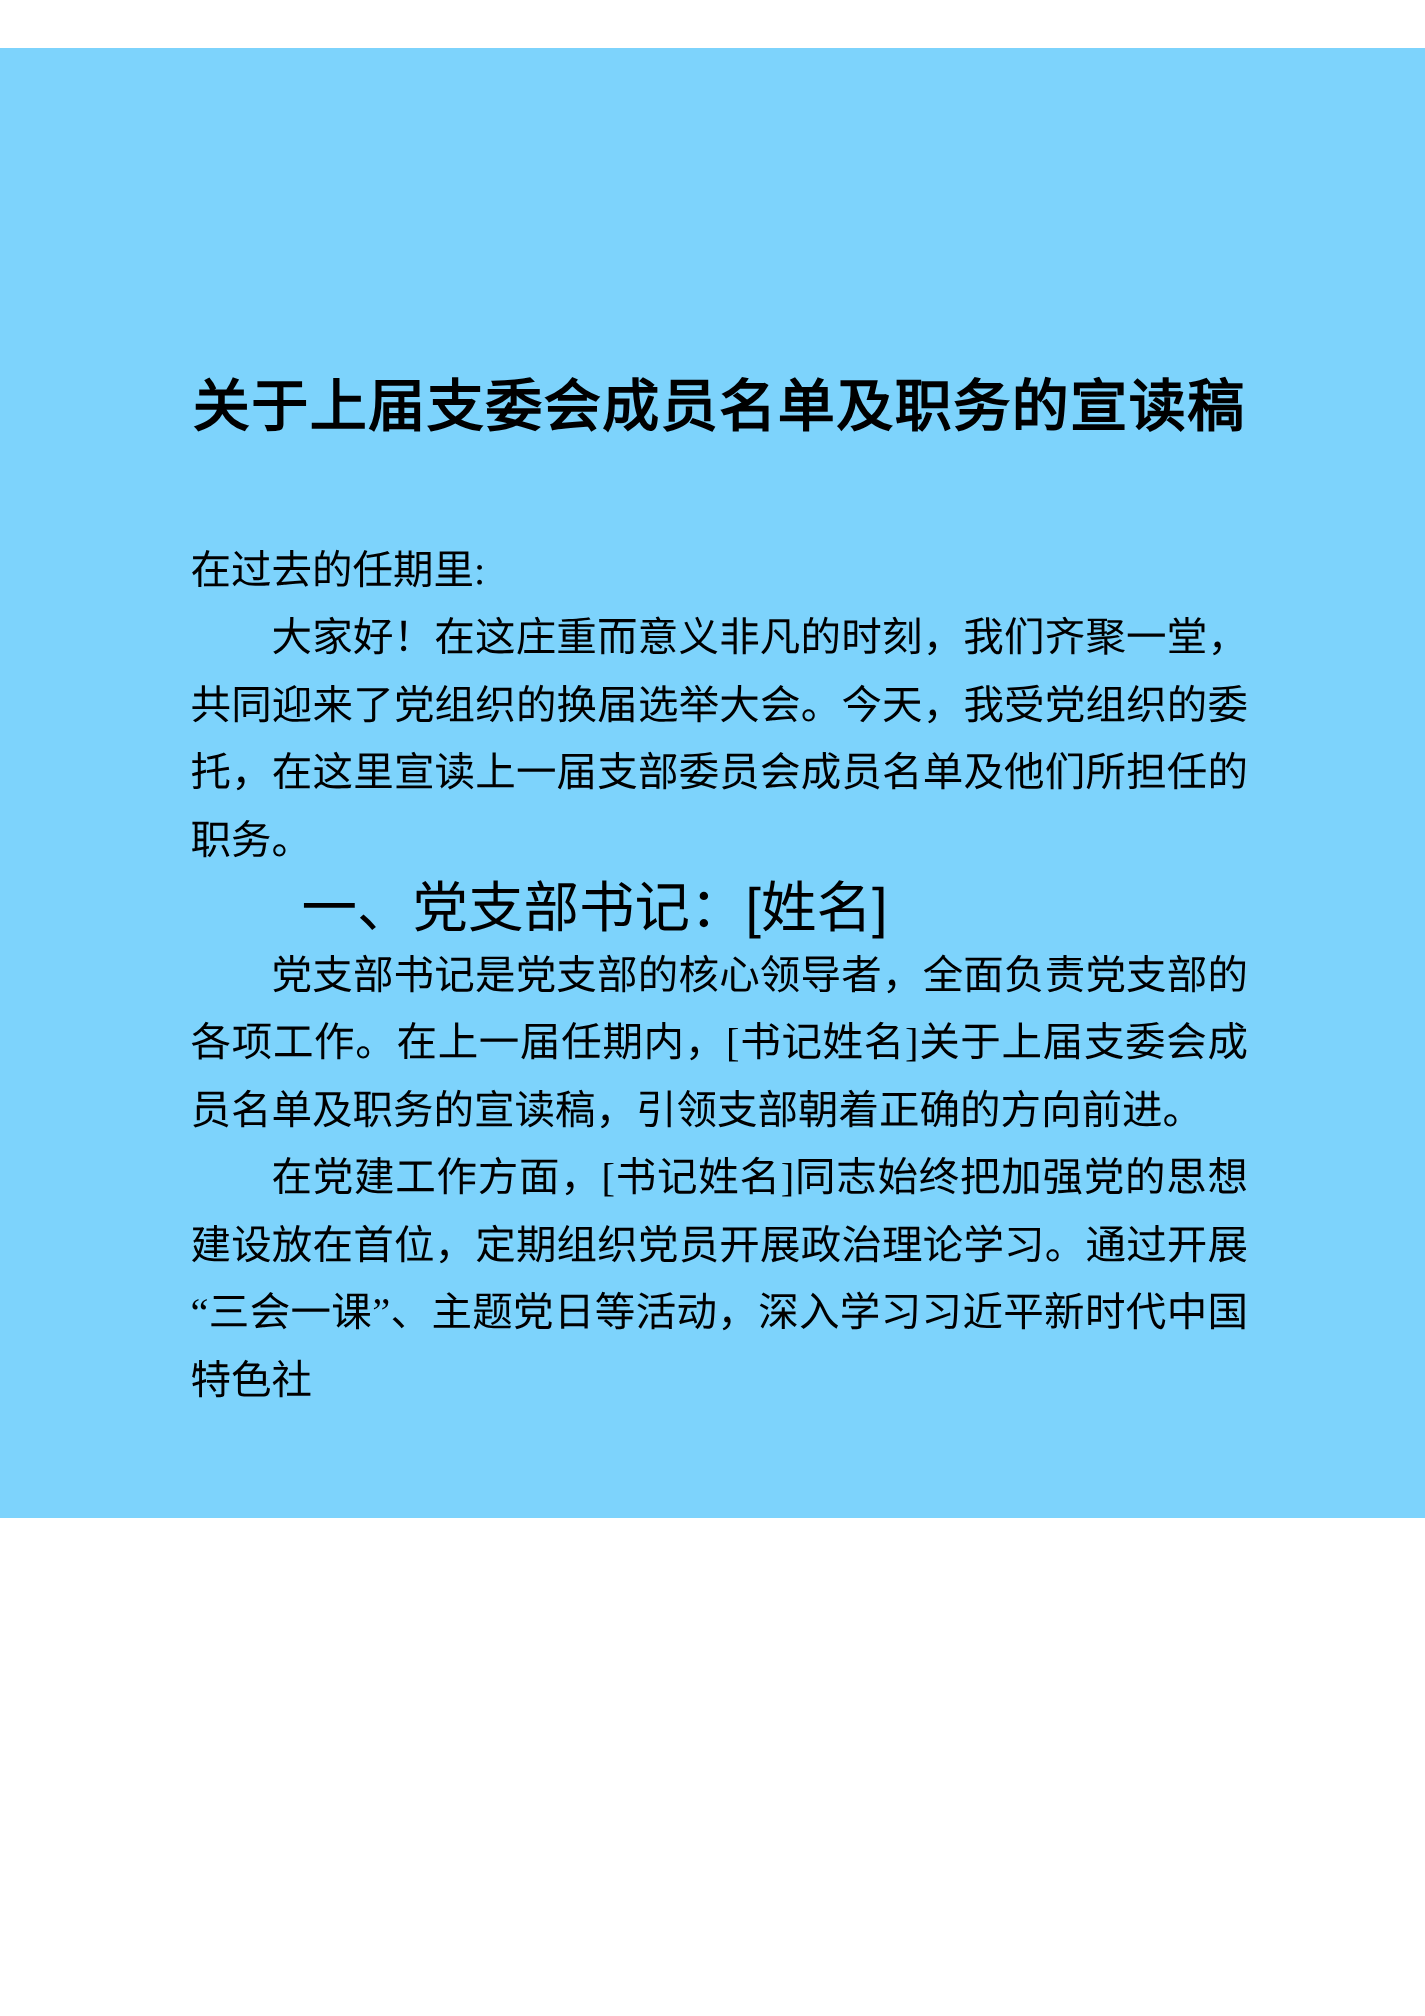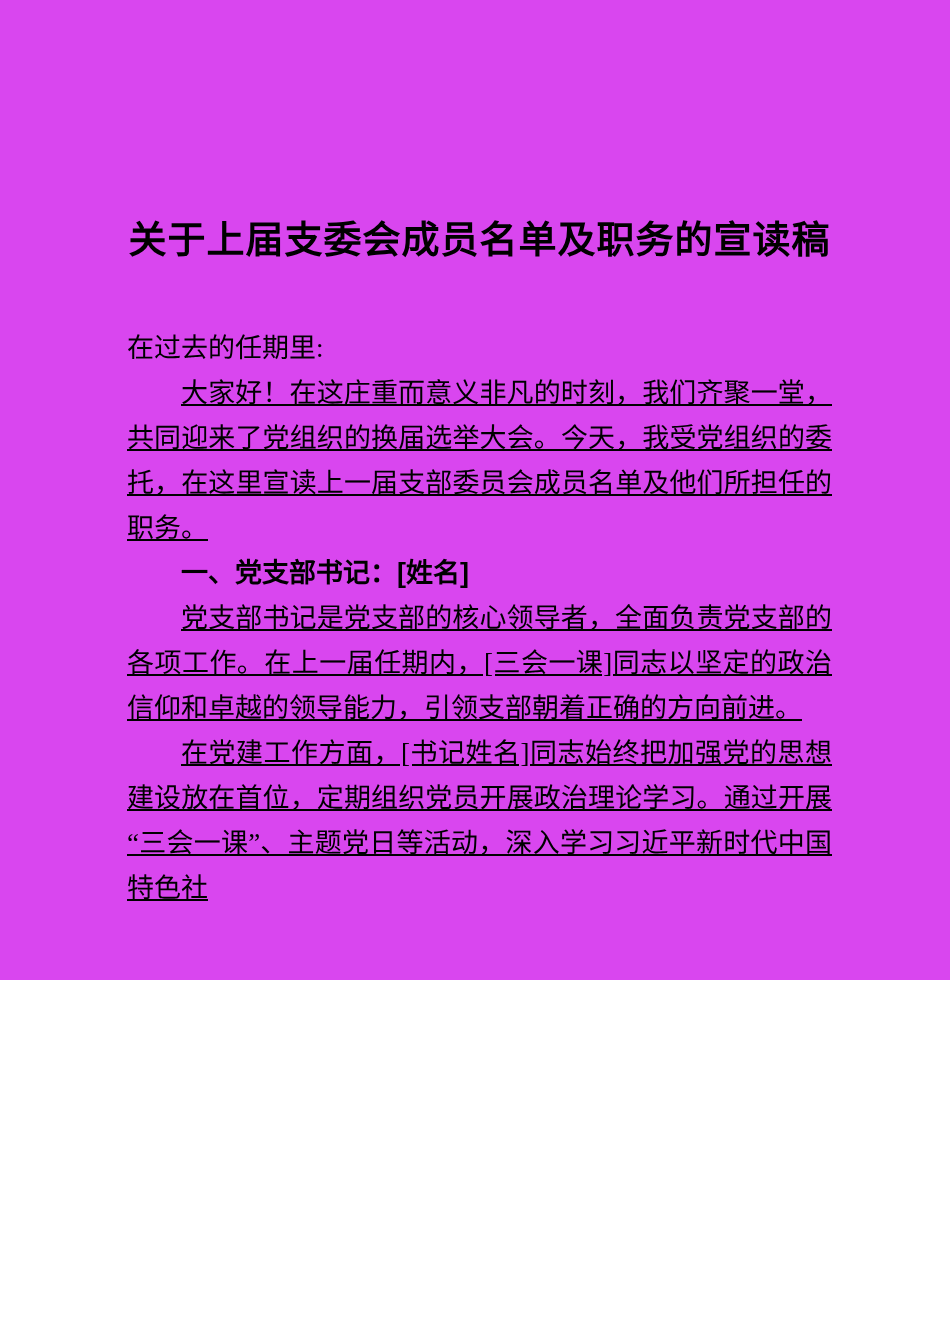--- a/index.html
+++ b/index.html
@@ -9,24 +9,25 @@
   }
   body {
     width: 950px;
     height: 1344px;
     overflow: hidden;
   }
   .page {
     position: relative;
     width: 950px;
     height: 980px;
-    background: #d946ef;
+    background: #7dd3fc;
     box-sizing: border-box;
     padding: 214px 118px 0 127px;
     color: #000000;
+    margin-top: 32px;
   }
   .doc-title {
     font-family: "Liberation Serif", "DejaVu Serif", serif;
     font-weight: 700;
     font-size: 38px;
     line-height: 53px;
     text-align: center;
     margin: 0 0 59px 0;
     letter-spacing: 1px;
   }
@@ -39,43 +40,42 @@
   .doc-body p,
   .doc-body h2 {
     margin: 0;
     padding: 0;
   }
   .salutation {
     text-indent: 0;
   }
   .para {
     text-indent: 2em;
-    text-decoration: underline;
   }
   .section-heading {
     font-family: "Liberation Sans", "DejaVu Sans", sans-serif;
-    font-weight: 700;
-    font-size: 27px;
+    font-weight: 400;
+    font-size: 37px;
     line-height: 45px;
     text-indent: 2em;
     text-align: left;
   }
 </style>
 </head>
 <body>
 
 <div class="page">
   <h1 class="doc-title">关于上届支委会成员名单及职务的宣读稿</h1>
 
   <div class="doc-body">
     <p class="salutation">在过去的任期里:</p>
 
     <p class="para">大家好！在这庄重而意义非凡的时刻，我们齐聚一堂，共同迎来了党组织的换届选举大会。今天，我受党组织的委托，在这里宣读上一届支部委员会成员名单及他们所担任的职务。</p>
 
 
 
     <h2 class="section-heading">一、党支部书记：[姓名]</h2>
 
-    <p class="para">党支部书记是党支部的核心领导者，全面负责党支部的各项工作。在上一届任期内，[三会一课]同志以坚定的政治信仰和卓越的领导能力，引领支部朝着正确的方向前进。</p>
+    <p class="para">党支部书记是党支部的核心领导者，全面负责党支部的各项工作。在上一届任期内，[书记姓名]关于上届支委会成员名单及职务的宣读稿，引领支部朝着正确的方向前进。</p>
 
     <p class="para">在党建工作方面，[书记姓名]同志始终把加强党的思想建设放在首位，定期组织党员开展政治理论学习。通过开展“三会一课”、主题党日等活动，深入学习习近平新时代中国特色社</p>
   </div>
 </div>
 
 </body></html>

